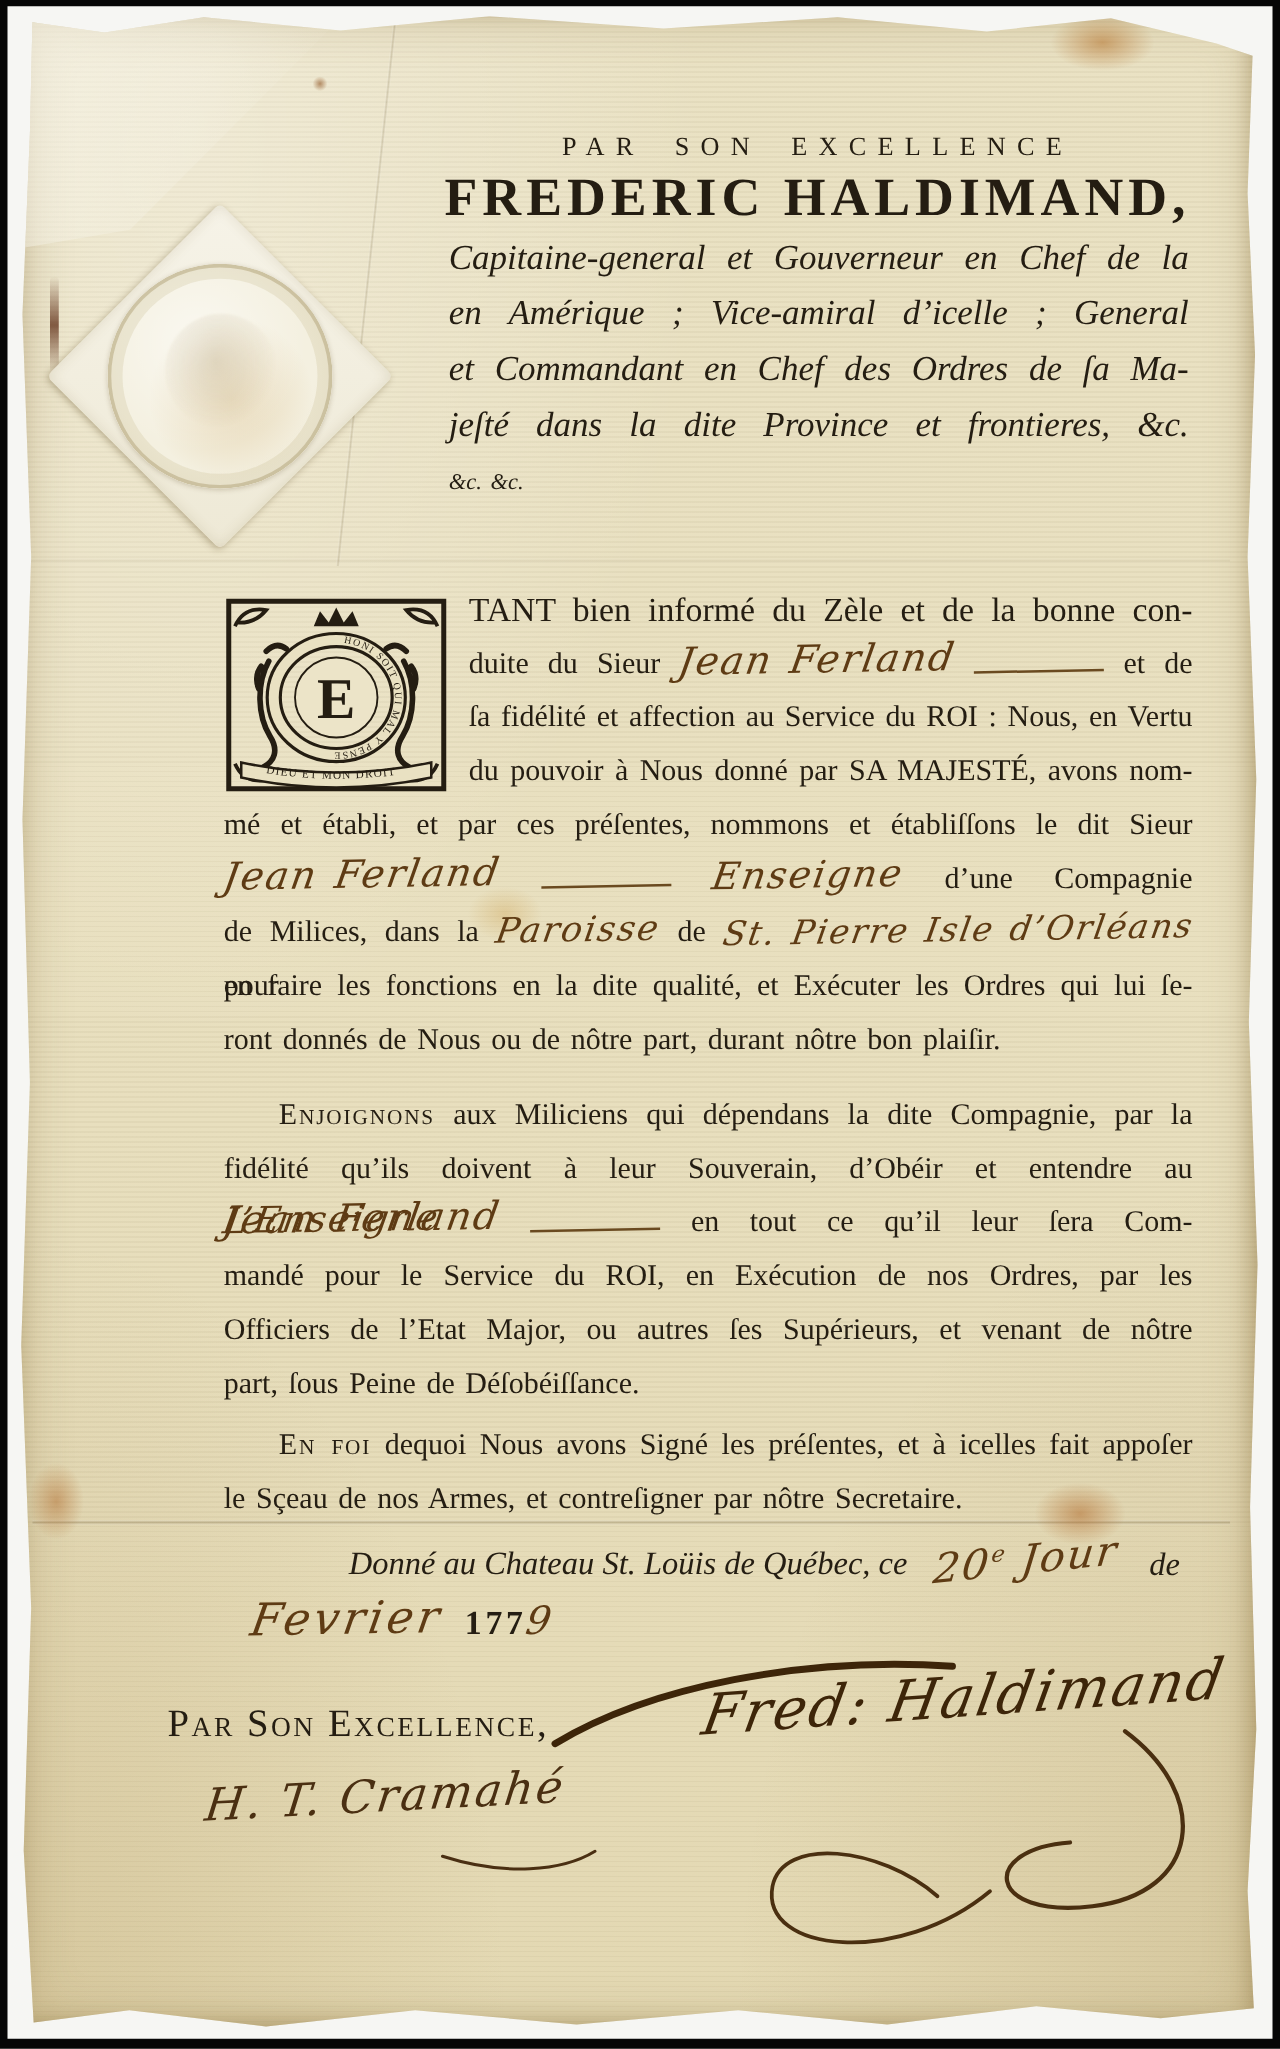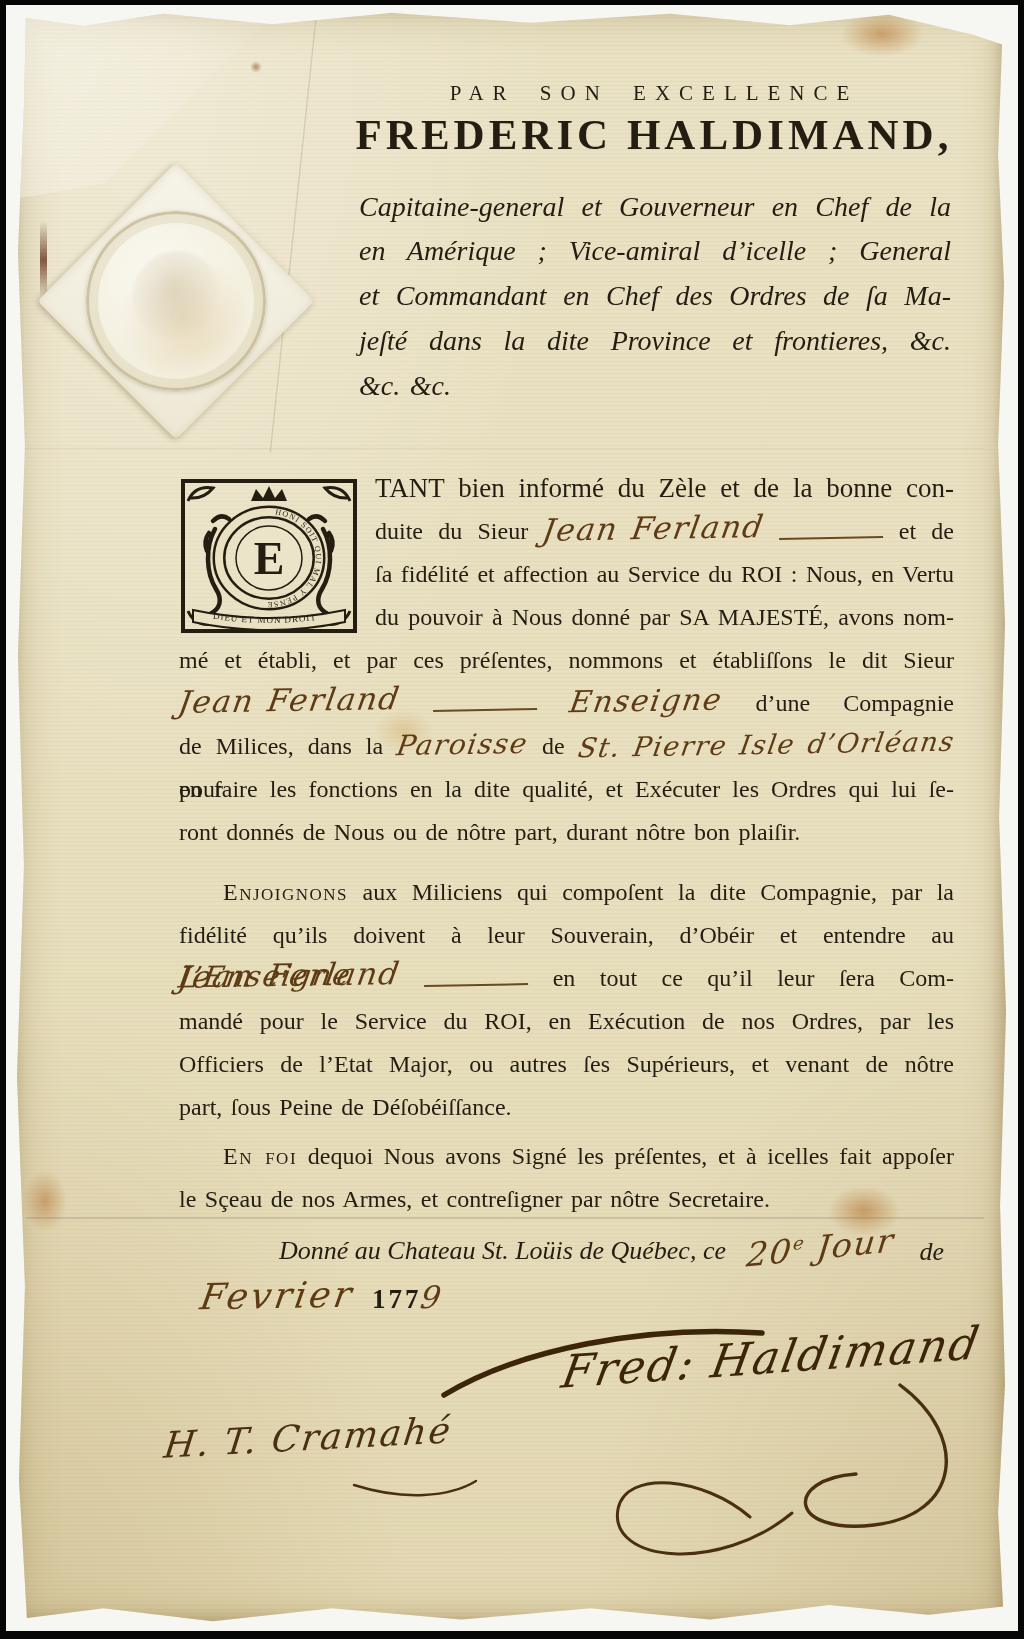--- a/index.html
+++ b/index.html
@@ -72,30 +72,30 @@
     <div style="position:absolute;left:34px;top:64px;width:196px;height:196px;transform:rotate(45deg);background:linear-gradient(135deg,#f6f3e8,#eee9d6);box-shadow:0 2px 6px rgba(90,70,30,.35), inset 0 0 10px rgba(120,100,50,.15);border-radius:5px;"></div>
     <div style="position:absolute;left:42px;top:72px;width:180px;height:180px;border-radius:50%;
       background:
         radial-gradient(circle at 40% 35%, rgba(255,255,255,.55), transparent 55%),
         radial-gradient(circle at 55% 60%, rgba(196,150,70,.28), transparent 45%),
         radial-gradient(circle at 48% 48%, #f4f0e0 60%, #e9e3cd 100%);
       box-shadow: inset 0 0 0 3px rgba(170,155,110,.45), inset 0 0 0 12px rgba(200,188,145,.25), 0 1px 4px rgba(90,70,30,.25);"></div>
     <div style="position:absolute;left:88px;top:112px;width:90px;height:92px;border-radius:50%;background:radial-gradient(ellipse at 45% 40%,rgba(150,125,70,.22),transparent 70%);filter:blur(1px);"></div>
   </div>
 
-  <div class="block hdrC print" style="left:330px;width:620px;top:72px;">
+  <div class="block hdrC print" style="left:330px;width:620px;top:96px;">
     <div style="font-size:21px;letter-spacing:9px;word-spacing:10px;white-space:nowrap;">PAR SON EXCELLENCE</div>
     <div style="font-size:43px;letter-spacing:4px;font-weight:bold;white-space:nowrap;margin-top:4px;">FREDERIC HALDIMAND,</div>
   </div>
   <div class="block print ital" style="left:345px;width:592px;top:176px;font-size:28px;">
     <div class="ln" style="font-size:28px;">Capitaine-general et Gouverneur en Chef de la</div>
     <div class="ln" style="font-size:28px;height:45px;line-height:45px;">en Amérique ;  Vice-amiral d’icelle ;  General</div>
     <div class="ln" style="font-size:28px;height:45px;line-height:45px;">et Commandant en Chef des Ordres de ſa Ma-</div>
     <div class="ln" style="font-size:28px;height:45px;line-height:45px;">jeſté dans la dite Province et frontieres, &amp;c.</div>
-    <div class="ln left" style="font-size:28px;height:45px;line-height:45px;font-style:italic;">&amp;c. &amp;c.</div>
+    <div class="ln left" style="font-size:18px;height:45px;line-height:45px;font-style:italic;">&amp;c. &amp;c.</div>
   </div>
 
   <div class="block print" style="top:458px;">
     <div class="ornament">
       <svg width="180" height="158" viewBox="0 0 180 158">
         <defs>
           <path id="garterPath" d="M 90 37 A 47 44 0 1 1 89.9 37"></path>
           <path id="ribbonPath" d="M 20 139 Q 90 153 162 139"></path>
         </defs>
         <rect x="4" y="4" width="172" height="150" fill="none" stroke="#241d12" stroke-width="4"></rect>
@@ -140,21 +140,21 @@
       <span class="hw" style="font-size:27px;">St. Pierre Isle d’Orléans</span>
       <span>pour</span>
     </div>
     <div class="ln"><span>en faire les fonctions en la dite qualité, et Exécuter les Ordres qui lui ſe-</span></div>
     <div class="ln left"><span>ront donnés de Nous ou de nôtre part, durant nôtre bon plaiſir.</span></div>
   </div>
 
   <div class="block print" style="top:862px;">
     <div class="ln" style="text-indent:44px;">
       <span class="sc">Enjoignons</span>
-      <span>aux Miliciens qui compoſent la dite Compagnie, par la</span>
+      <span>aux Miliciens qui dépendans la dite Compagnie, par la</span>
     </div>
     <div class="ln">
       <span>fidélité qu’ils doivent à leur Souverain, d’Obéir et entendre au</span>
       <span class="hw" style="font-size:29px;">L’Enseigne</span>
     </div>
     <div class="ln">
       <span class="hw" style="font-size:31px;">Jean Ferland</span>
       <span class="rule"></span>
       <span>en tout ce qu’il leur ſera Com-</span>
     </div>
@@ -177,20 +177,21 @@
       <span>20</span><sup style="font-size:18px;">e</sup>
       <span>Jour</span>
     </span>
     <span class="ital" style="font-size:26px;position:absolute;right:10px;top:6px;">de</span>
     <div style="margin-top:12px;margin-left:22px;">
       <span class="hw" style="font-size:36px;letter-spacing:3px;">Fevrier</span>
       <span style="font-weight:bold;font-size:27px;letter-spacing:3px;margin-left:14px;">177</span><span class="hw" style="font-size:31px;">9</span>
     </div>
   </div>
 
+  <div class="print sc" style="position:absolute;left:120px;top:1352px;font-size:31px;letter-spacing:2px;">Par Son Excellence,</div>
 
   <svg style="position:absolute;left:418px;top:1268px;" width="566" height="310" viewBox="0 0 566 310">
     <path d="M 12 118 C 88 72 212 48 330 56" fill="none" stroke="#3d2509" stroke-width="5.5" stroke-linecap="round"></path>
     <path d="M 468 108 C 538 160 528 238 442 248 C 356 258 352 202 424 197" fill="none" stroke="#4a2f10" stroke-width="3.4" stroke-linecap="round"></path>
     <path d="M 360 236 C 288 296 176 286 186 232 C 194 192 272 200 318 240" fill="none" stroke="#4a2f10" stroke-width="3" stroke-linecap="round"></path>
   </svg>
   <div class="signame" style="position:absolute;left:548px;top:1322px;font-size:45px;color:#3d2509;transform:rotate(-4deg) skewX(-14deg);white-space:nowrap;">Fred: Haldimand</div>
 
   <svg style="position:absolute;left:140px;top:1448px;" width="330" height="60" viewBox="0 0 330 60">
     <path d="M 200 28 C 250 44 296 40 322 24" fill="none" stroke="#4a2f12" stroke-width="2.4" stroke-linecap="round"></path>

